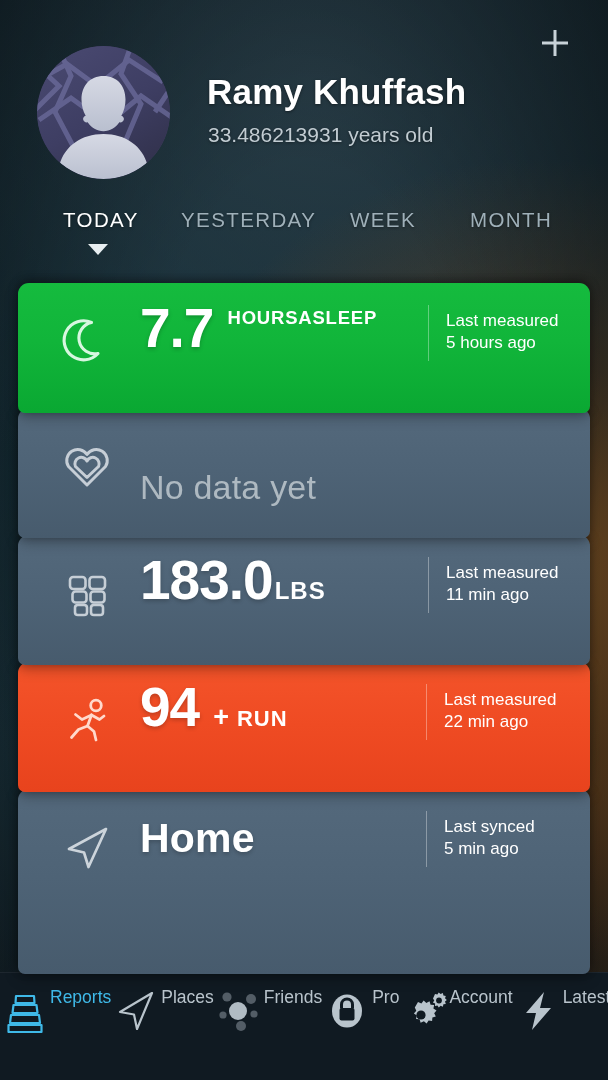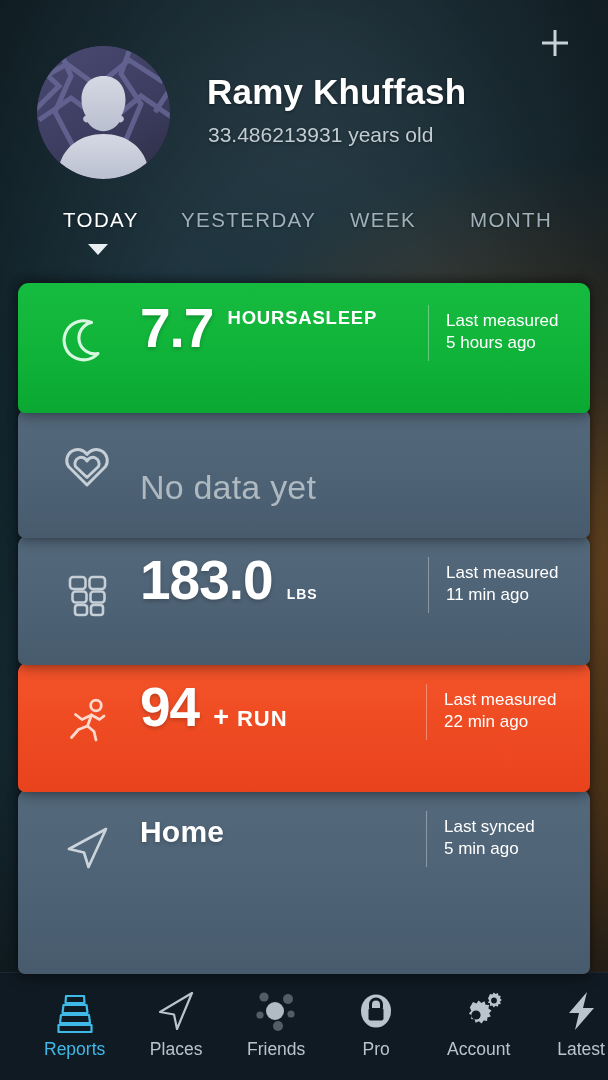--- a/index.html
+++ b/index.html
@@ -108,37 +108,37 @@
   }
   .unit-stack {
     margin-left:14px;
     display:flex; flex-direction:row;
     font-size:18.5px; font-weight:bold; letter-spacing:0.8px;
     color:#ffffff; line-height:1.14;
     align-self:flex-start;
     padding-top:6px;
   }
   .unit-inline {
-    margin-left:14px;
-    font-size:14px; font-weight:bold; letter-spacing:1px; color:#ffffff;
+    margin-left:2px;
+    font-size:24px; font-weight:bold; letter-spacing:1px; color:#ffffff;
   }
   .plus-sign {
     margin-left:14px; font-size:27px; font-weight:bold; color:#ffffff;
   }
   .run-word { margin-left:8px; font-size:22px; font-weight:bold; letter-spacing:1px; color:#ffffff; }
 
   .nodata {
     position:absolute; left:122px; top:28px;
     font-size:34px; color:#aeb9c1; font-weight:400;
     letter-spacing:0.2px;
     margin-top:32px;
   }
   .home-label {
     position:absolute; left:122px; top:26px;
-    font-size:30px; font-weight:bold; color:#ffffff;
+    font-size:41px; font-weight:bold; color:#ffffff;
     letter-spacing:0.2px;
     text-shadow:0 2px 4px rgba(0,0,0,0.22);
   }
 
   .meta-div {
     position:absolute; top:22px;
     width:1px; height:56px;
     background:rgba(255,255,255,0.34);
   }
   .meta {
@@ -156,24 +156,23 @@
 
   
   .navbar {
     position:absolute; left:0; bottom:0; width:608px; height:108px;
     background:#101a22;
     border-top:1px solid rgba(255,255,255,0.06);
     display:flex;
   }
   .nav-item {
     flex:1;
-    display:flex; flex-direction:column;
-    align-items:center; justify-content:flex-start;
+    display:flex; flex-direction:row;
+    align-items:flex-start; justify-content:flex-start;
     padding-top:12px;
-    padding-left:44px;
   }
   .nav-ico { height:52px; display:flex; align-items:center; justify-content:center; }
   .nav-lbl {
     font-size:17.5px; color:#b9c4cc; margin-top:2px; font-weight:400;
   }
   .nav-item.active .nav-lbl { color:#3fb9e8; }
 </style>
 </head>
 <body>
 

